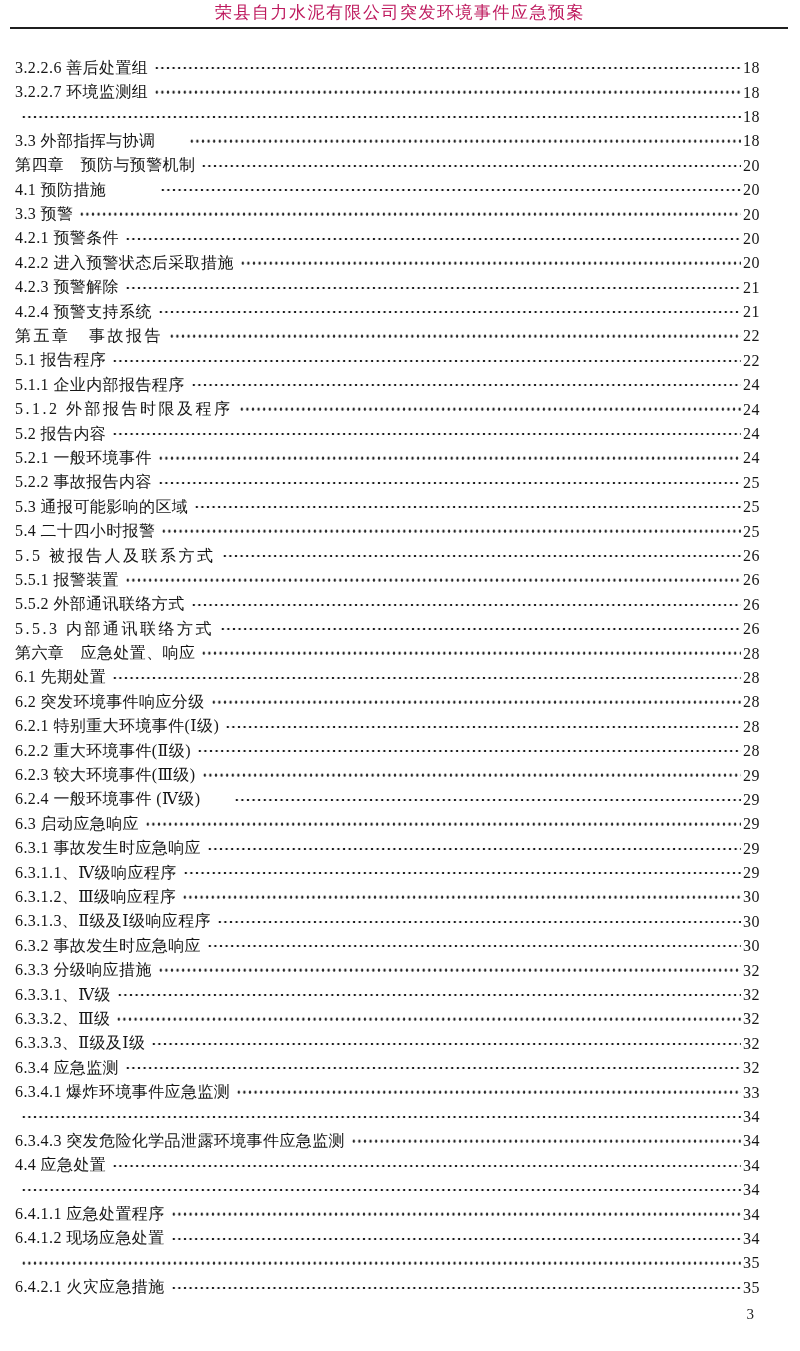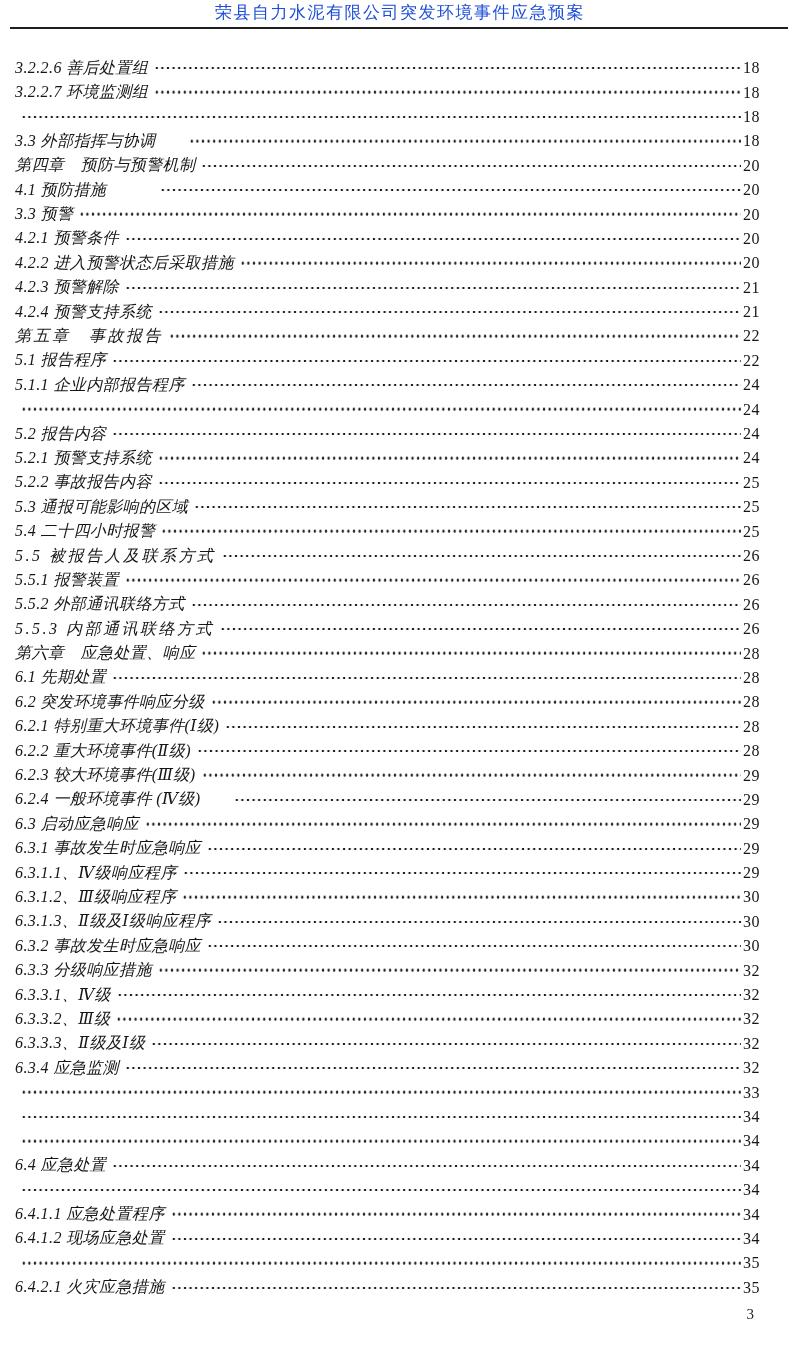--- a/index.html
+++ b/index.html
@@ -6,29 +6,29 @@
   body{
     width:800px;height:1351px;
     background:#ffffff;color:#161616;
     font-family:"Liberation Serif","DejaVu Serif",serif;
     overflow:hidden;
   }
   .page{width:800px;height:1351px;position:relative;box-sizing:border-box;}
   .doc-header{padding-top:3px;}
   .doc-header-title{
     text-align:center;font-size:17px;letter-spacing:1.5px;
-    color:#1d4ed8;line-height:20px;
+    color:#be185d;line-height:20px;
   }
   .header-rule{height:2px;background:#1f1f1f;margin:4px 12px 0 10px;}
   .toc{margin:27px 40px 0 15px;}
   .toc-row{
     display:flex;align-items:center;height:24.4px;
     font-size:16px;white-space:nowrap;color:#161616;
   }
-  .toc-label{flex:none;letter-spacing:0.4px;font-style:italic;}
+  .toc-label{flex:none;letter-spacing:0.4px;}
   .toc-leader{
     flex:1 1 auto;height:100%;margin:0 2px 0 6px;
     background-image:radial-gradient(circle,#1c1c1c 1.05px,rgba(0,0,0,0) 1.55px);
     background-size:5.6px 100%;
     background-repeat:repeat-x;
     background-position:0 54%;
   }
   .toc-page{flex:none;letter-spacing:0.5px;}
   
   .fmt-wide  .toc-label{letter-spacing:6px;}
@@ -112,30 +112,31 @@
         <span class="toc-label">5.1 报告程序</span>
         <span class="toc-leader"></span>
         <span class="toc-page">22</span>
       </div>
       <div class="toc-row">
         <span class="toc-label">5.1.1 企业内部报告程序</span>
         <span class="toc-leader"></span>
         <span class="toc-page">24</span>
       </div>
       <div class="toc-row fmt-slight">
+        <span class="toc-label">5.1.2 外部报告时限及程序</span>
         <span class="toc-leader"></span>
         <span class="toc-page">24</span>
       </div>
       <div class="toc-row">
         <span class="toc-label">5.2 报告内容</span>
         <span class="toc-leader"></span>
         <span class="toc-page">24</span>
       </div>
       <div class="toc-row">
-        <span class="toc-label">5.2.1 预警支持系统</span>
+        <span class="toc-label">5.2.1 一般环境事件</span>
         <span class="toc-leader"></span>
         <span class="toc-page">24</span>
       </div>
       <div class="toc-row">
         <span class="toc-label">5.2.2 事故报告内容</span>
         <span class="toc-leader"></span>
         <span class="toc-page">25</span>
       </div>
       <div class="toc-row">
         <span class="toc-label">5.3 通报可能影响的区域</span>
@@ -251,33 +252,35 @@
         <span class="toc-label">6.3.3.3、Ⅱ级及Ⅰ级</span>
         <span class="toc-leader"></span>
         <span class="toc-page">32</span>
       </div>
       <div class="toc-row">
         <span class="toc-label">6.3.4 应急监测</span>
         <span class="toc-leader"></span>
         <span class="toc-page">32</span>
       </div>
       <div class="toc-row">
+        <span class="toc-label">6.3.4.1 爆炸环境事件应急监测</span>
         <span class="toc-leader"></span>
         <span class="toc-page">33</span>
       </div>
       <div class="toc-row fmt-wide">
         <span class="toc-leader"></span>
         <span class="toc-page">34</span>
       </div>
       <div class="toc-row">
-        <span class="toc-leader"></span>
-        <span class="toc-page">34</span>
-      </div>
-      <div class="toc-row">
-        <span class="toc-label">6.4 应急处置</span>
+        <span class="toc-label">6.3.4.3 突发危险化学品泄露环境事件应急监测</span>
+        <span class="toc-leader"></span>
+        <span class="toc-page">34</span>
+      </div>
+      <div class="toc-row">
+        <span class="toc-label">4.4 应急处置</span>
         <span class="toc-leader"></span>
         <span class="toc-page">34</span>
       </div>
       <div class="toc-row">
         <span class="toc-leader"></span>
         <span class="toc-page">34</span>
       </div>
       <div class="toc-row">
         <span class="toc-label">6.4.1.1 应急处置程序</span>
         <span class="toc-leader"></span>

